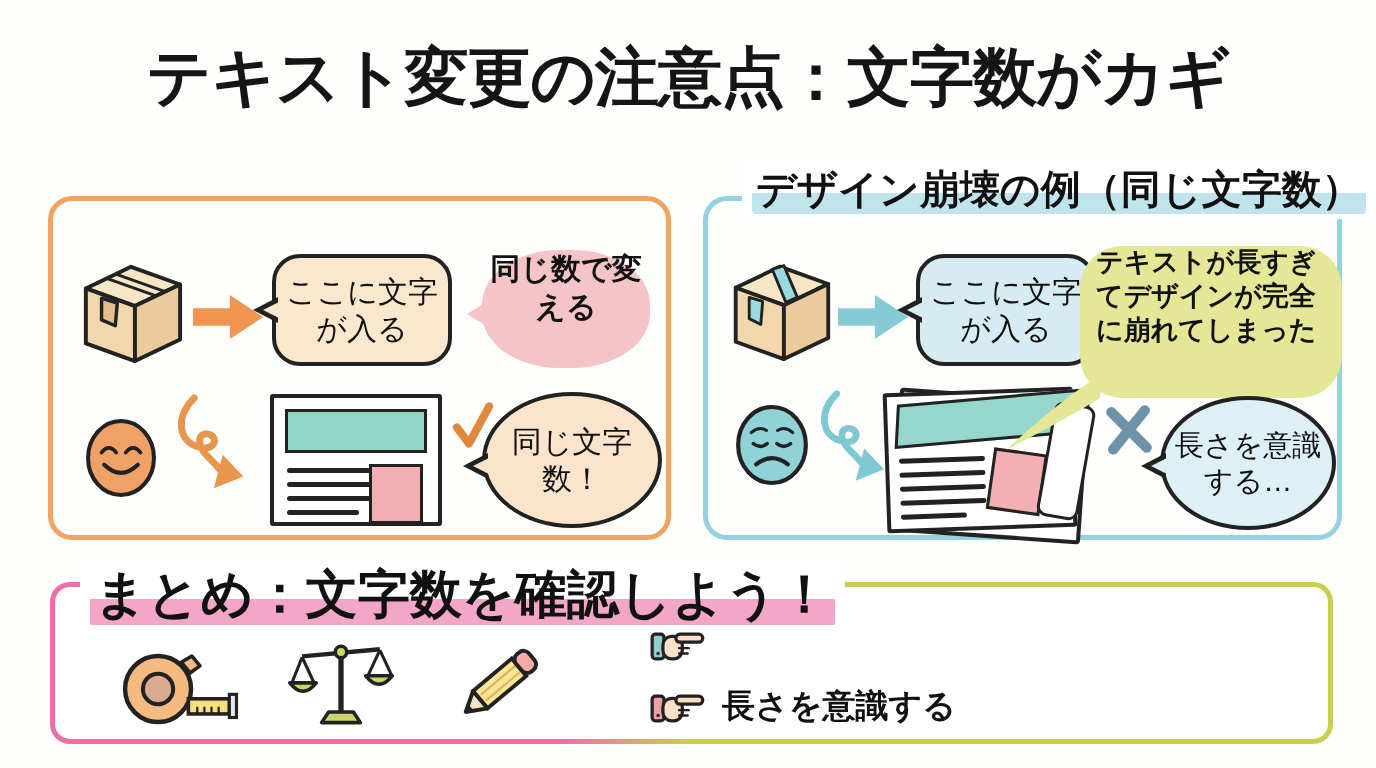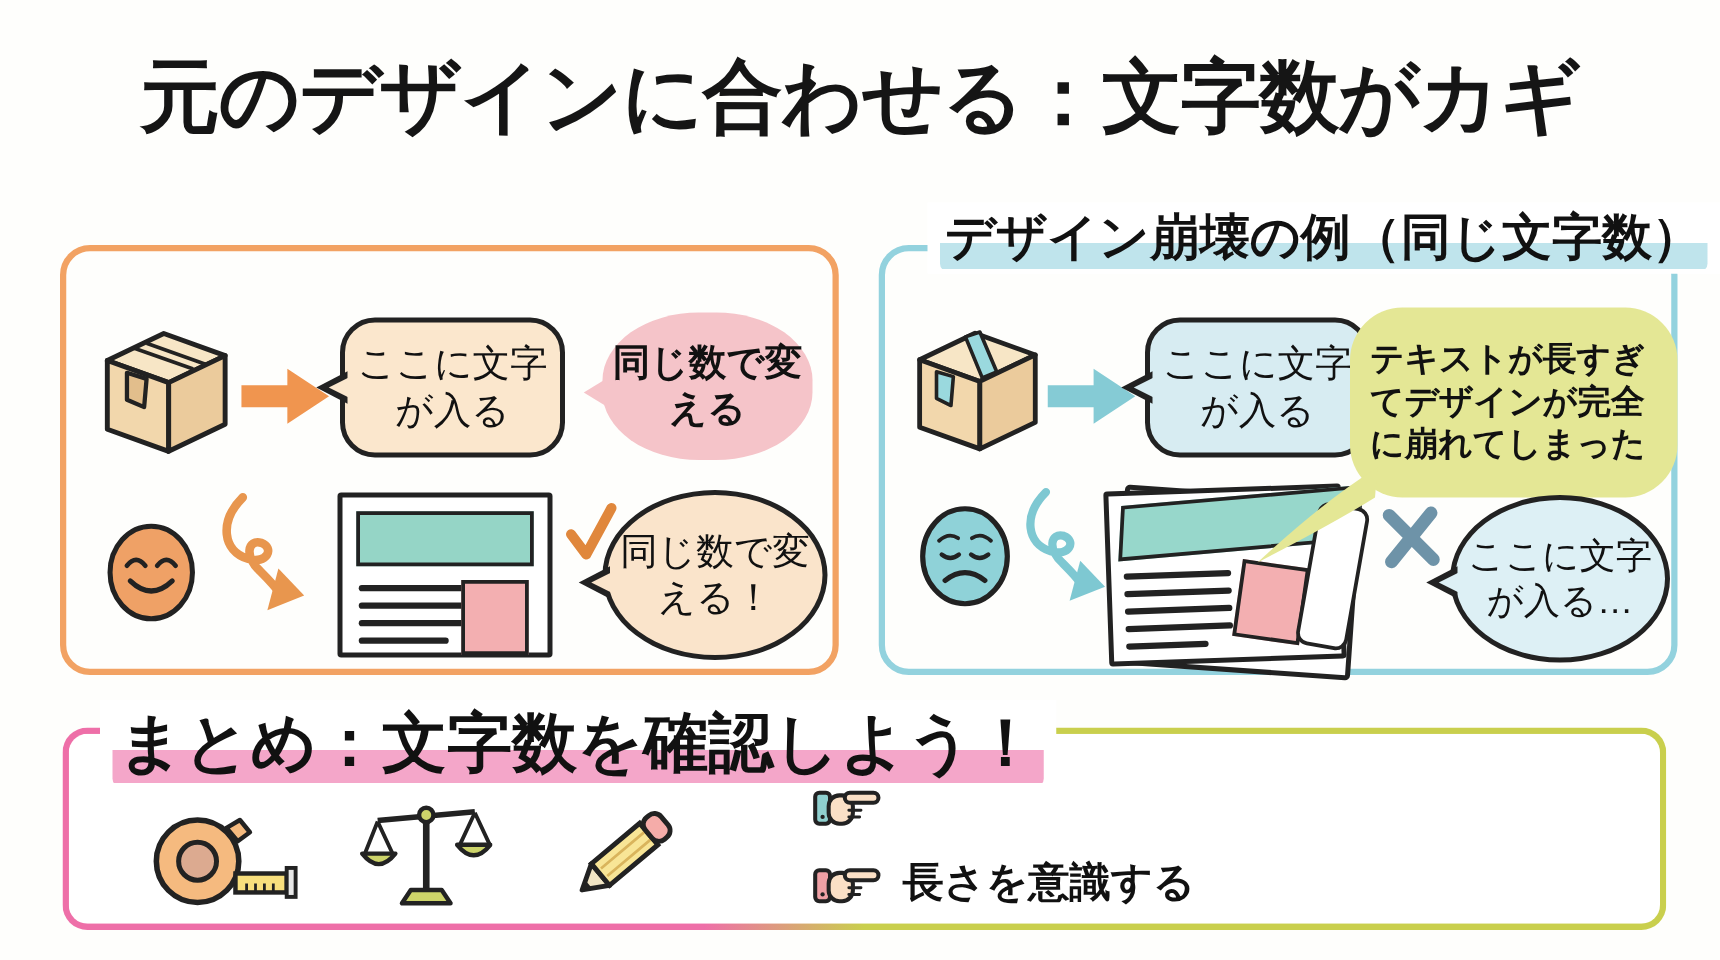--- a/index.html
+++ b/index.html
@@ -37,21 +37,21 @@
     display:flex; align-items:center; justify-content:center; text-align:center;
     font-weight:400; line-height:1.25; }
   .bubble.rounded { border-radius:28px; }
   .bubble.ellipse { border-radius:50%; }
   .bubble::before { content:""; position:absolute; left:-23px; top:var(--tail-top,50%); margin-top:-13px;
     border:13px solid transparent; border-left:0; border-right:25px solid #222; }
   .bubble::after  { content:""; position:absolute; left:-13px; top:var(--tail-top,50%); margin-top:-9px;
     border:9px solid transparent; border-left:0; border-right:18px solid var(--fill); }
 
   
-  .blob { position:absolute; z-index:3; background:var(--fill); display:flex; align-items:center;
+  .blob { position:absolute; z-index:3; background:var(--fill); display:flex; 
     justify-content:center; text-align:center; font-weight:700; line-height:1.25; }
   .blob.tail-left::before { content:""; position:absolute; left:-15px; top:45%;
     border:11px solid transparent; border-left:0; border-right:18px solid var(--fill); }
 
   
   .page { position:absolute; z-index:3; background:#fff; border:4px solid #222; border-radius:3px; }
   .pg-banner { position:absolute; left:11px; top:11px; right:11px; height:44px; background:#95D5C6; border:3px solid #222; }
   .pg-line { position:absolute; left:13px; height:5px; background:#222; border-radius:3px; }
   .pg-img { position:absolute; right:15px; top:66px; width:54px; height:60px; background:#F3AFB1; border:3px solid #222; }
 
@@ -69,21 +69,21 @@
   
   .point-label { position:absolute; z-index:3; font-size:33px; font-weight:800; white-space:nowrap; }
 
   svg { display:block; }
 </style>
 </head>
 <body>
 
 <div class="canvas">
 
-  <div class="main-title">元のデザインに合わせる：文字数がカギ</div>
+  <div class="main-title">テキスト変更の注意点：文字数がカギ</div>
 
   <div class="panel panel-ideal"></div>
 
   <svg class="abs" style="left:78px;top:254px" width="108" height="112" viewBox="0 0 110 112">
     <polygon points="8,34 54,12 104,30 58,52" fill="#F7E6C6" stroke="#222" stroke-width="4" stroke-linejoin="round"></polygon>
     <polygon points="8,34 58,52 58,108 8,90" fill="#F2D7AC" stroke="#222" stroke-width="4" stroke-linejoin="round"></polygon>
     <polygon points="58,52 104,30 104,86 58,108" fill="#EBCB9C" stroke="#222" stroke-width="4" stroke-linejoin="round"></polygon>
     <polyline points="30,24 78,41" fill="none" stroke="#222" stroke-width="3"></polyline>
     <polyline points="40,20 88,37" fill="none" stroke="#222" stroke-width="3"></polyline>
     <polygon points="24,44 40,49 38,72 24,66" fill="#E2BE8C" stroke="#222" stroke-width="3.5" stroke-linejoin="round"></polygon>
@@ -113,21 +113,21 @@
     <div class="pg-line" style="top:70px;width:90px;"></div>
     <div class="pg-line" style="top:84px;width:90px;"></div>
     <div class="pg-line" style="top:98px;width:90px;"></div>
     <div class="pg-line" style="top:112px;width:72px;"></div>
     <div class="pg-img"></div>
   </div>
   <svg class="abs" style="left:452px;top:398px" width="42" height="54" viewBox="0 0 52 58">
     <path d="M6 32 L21 52 L46 6" fill="none" stroke="#E0873C" stroke-width="10" stroke-linecap="round" stroke-linejoin="round"></path>
   </svg>
   <div class="bubble ellipse" style="--fill:#FAE4CB; --tail-top:55%; left:482px; top:392px; width:180px; height:136px; font-size:30px;">
-    <span>同じ数で変える！</span>
+    <span>同じ文字数！</span>
   </div>
 
   <div class="panel panel-broken"></div>
   <div class="heading h-broken">
     <span class="hl">デザイン崩壊の例（同じ文字数）</span>
   </div>
 
   <svg class="abs" style="left:728px;top:254px" width="106" height="110" viewBox="0 0 110 112">
     <polygon points="8,34 54,12 104,30 58,52" fill="#F7E6C6" stroke="#222" stroke-width="4" stroke-linejoin="round"></polygon>
     <polygon points="8,34 58,52 58,108 8,90" fill="#F2D7AC" stroke="#222" stroke-width="4" stroke-linejoin="round"></polygon>
@@ -170,21 +170,21 @@
       <div class="bk-line" style="top:104px;width:86px;"></div>
       <div class="bk-line" style="top:118px;width:66px;"></div>
       <div class="bk-img"></div>
       <div class="bk-crease"></div>
     </div>
   </div>
   <svg class="abs" style="left:1102px;top:400px" width="54" height="58" viewBox="0 0 58 62">
     <path d="M10 13 L48 51 M46 11 L12 53" fill="none" stroke="#6E93A8" stroke-width="11" stroke-linecap="round"></path>
   </svg>
   <div class="bubble ellipse" style="--fill:#DDF0F5; --tail-top:52%; left:1160px; top:396px; width:176px; height:134px; font-size:29px;">
-    <span>ここに文字が入る…</span>
+    <span>長さを意識する…</span>
   </div>
 
   <div class="panel panel-summary"></div>
   <div class="heading h-summary">
     <span class="hl">まとめ：文字数を確認しよう！</span>
   </div>
 
   <svg class="abs" style="left:116px;top:648px" width="126" height="82" viewBox="0 0 135 92">
     <circle cx="44" cy="46" r="37" fill="#F5BA7F" stroke="#222" stroke-width="5"></circle>
     <circle cx="44" cy="46" r="17" fill="#DCAA90" stroke="#222" stroke-width="4.5"></circle>

